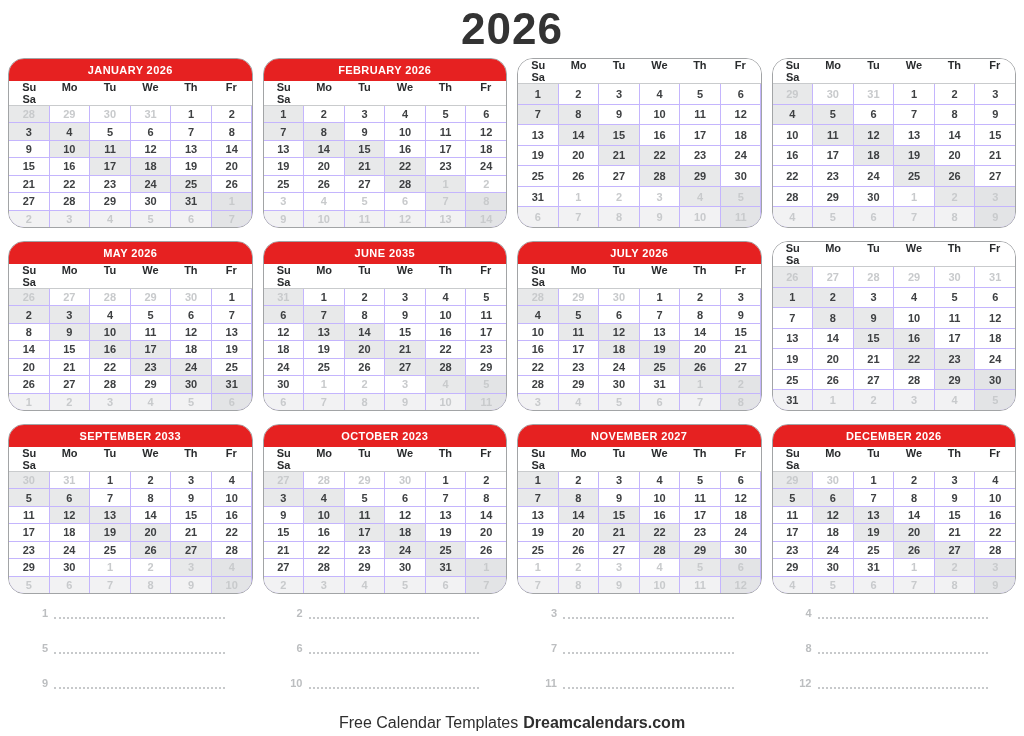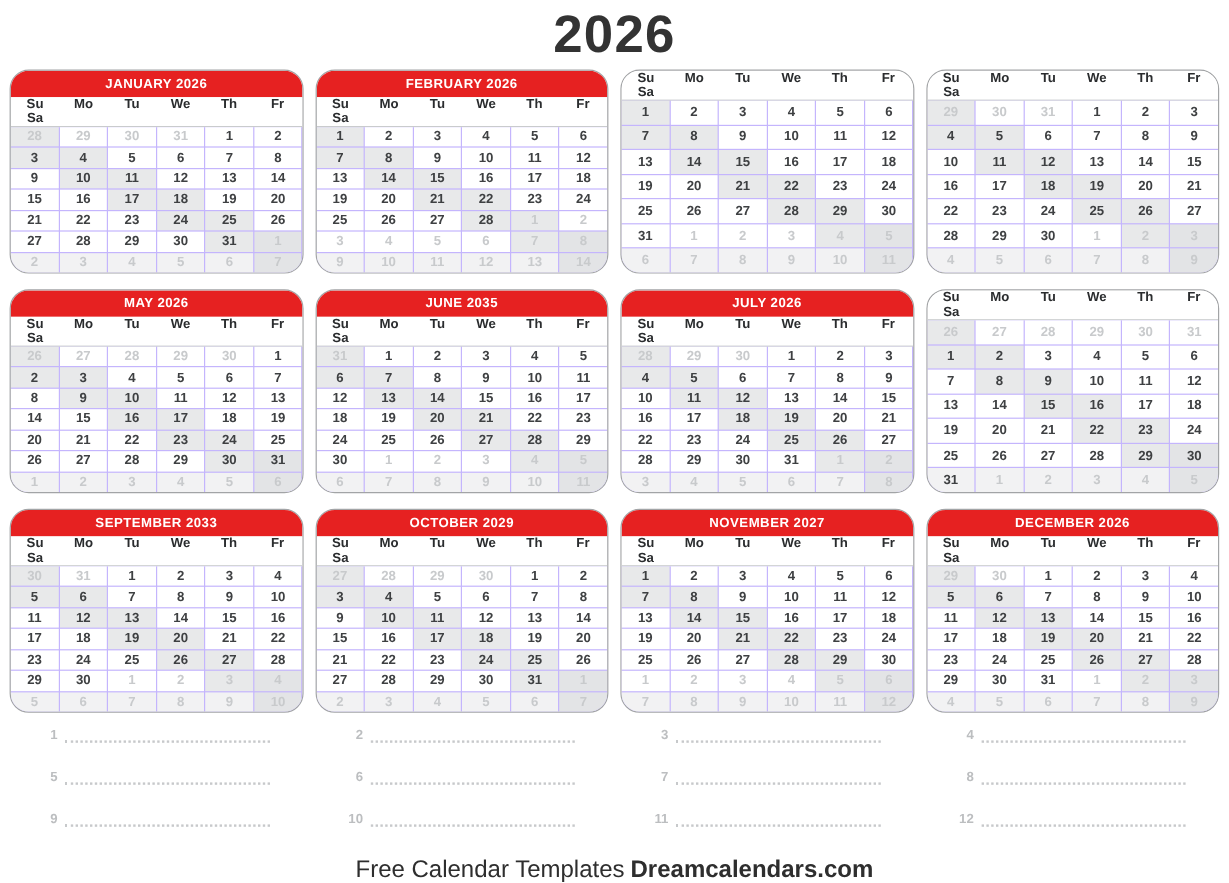--- a/index.html
+++ b/index.html
@@ -45,21 +45,21 @@
     display:grid;grid-template-columns:repeat(4,1fr);
     gap:22px 10px;padding:12px 8px 0;
   }
   .note-item{display:flex;align-items:flex-end;padding:0 28px 0 26px;height:13px;}
   .note-num{
     font-size:11px;font-weight:700;color:#bcbec0;margin-right:6px;
     min-width:14px;text-align:right;line-height:11px;
   }
   .note-rule{flex:1;border-bottom:2px dotted #c7c9cb;height:4px;}
   .footer{
-    text-align:center;margin-top:25px;font-size:20px;color:#2e2e2e;
+    text-align:center;margin-top:25px;font-size:16px;color:#2e2e2e;
   }
   .footer .brand{font-weight:700;margin-left:5px;}
 </style>
 </head>
 <body>
 
 <h1 class="page-title">2026</h1>
 
 <div class="months-grid" id="months">
     <div class="month-card">
@@ -557,21 +557,21 @@
         <span class="day-cell weekend muted lastrow">4</span>
         <span class="day-cell muted lastrow">5</span>
         <span class="day-cell muted lastrow">6</span>
         <span class="day-cell muted lastrow">7</span>
         <span class="day-cell muted lastrow">8</span>
         <span class="day-cell muted lastrow">9</span>
         <span class="day-cell weekend muted lastrow">10</span>
       </div>
     </div>
     <div class="month-card">
-      <div class="month-header">OCTOBER 2029</div>
+      <div class="month-header">OCTOBER 2023</div>
       <div class="dow-row">
         <span class="dow-cell">Su</span>
         <span class="dow-cell">Mo</span>
         <span class="dow-cell">Tu</span>
         <span class="dow-cell">We</span>
         <span class="dow-cell">Th</span>
         <span class="dow-cell">Fr</span>
         <span class="dow-cell">Sa</span>
       </div>
       <div class="days-grid">

